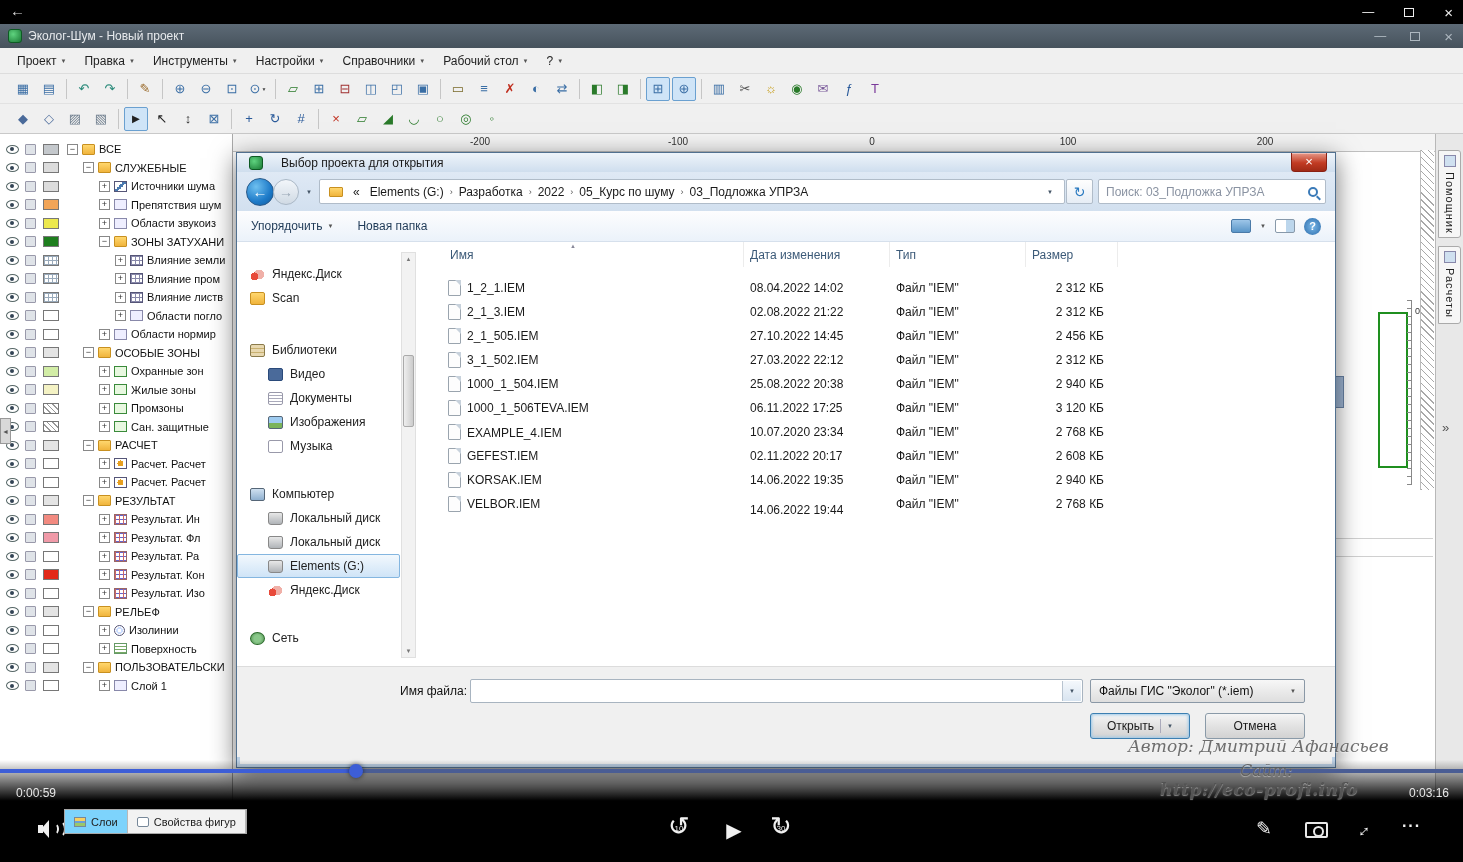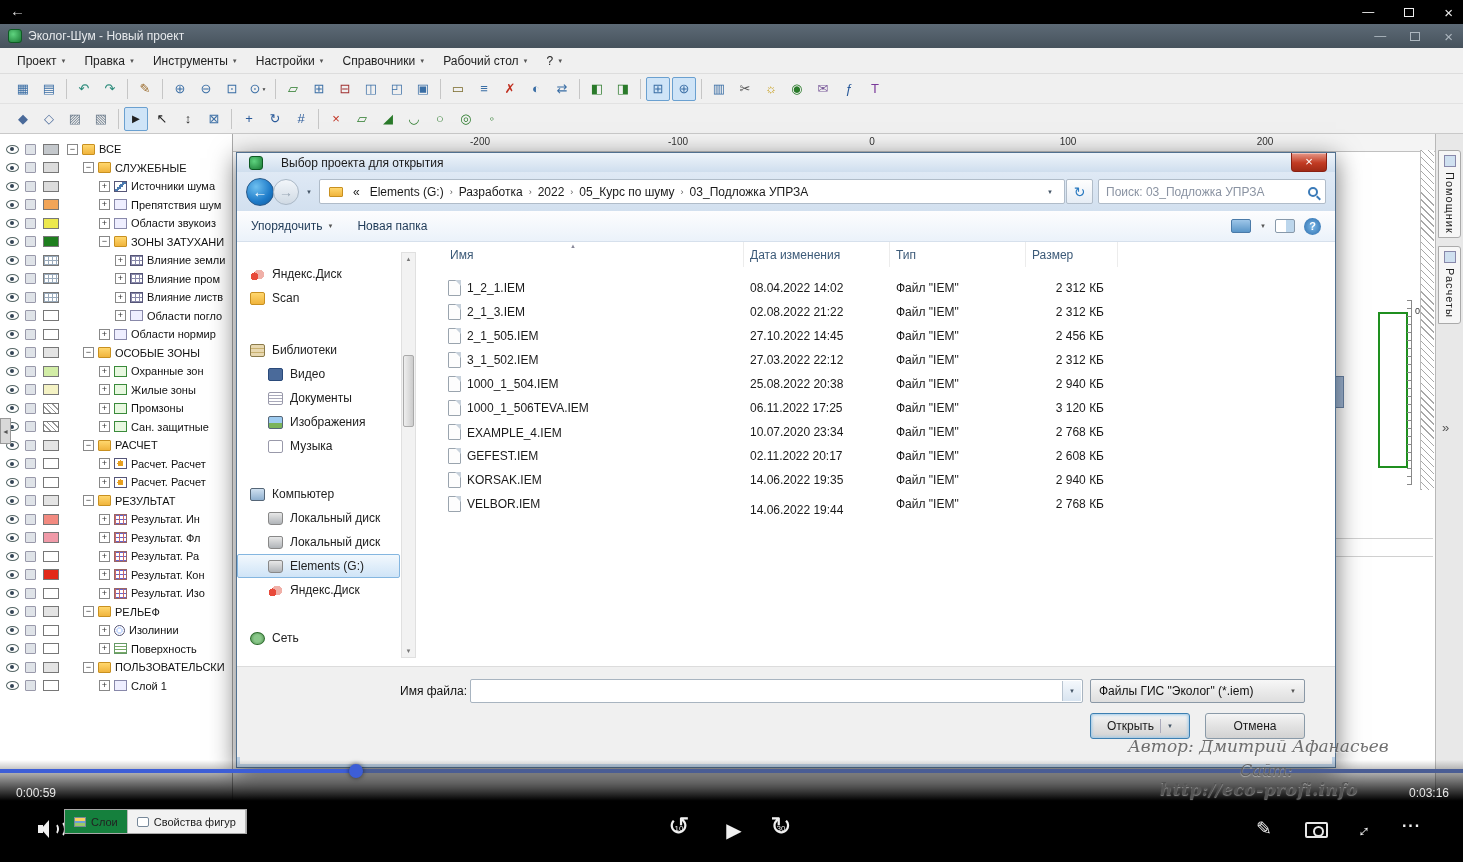--- a/index.html
+++ b/index.html
@@ -165,21 +165,21 @@
   .p-rest{height:4px;background:#4a5d94;flex:1}
   #p-knob{position:absolute;top:764px;width:14px;height:14px;border-radius:50%;background:#3d5ed6;box-shadow:0 0 5px rgba(0,0,0,.6);z-index:42}
   .ptime{position:absolute;top:786px;color:#e8e8e8;font-size:12px;z-index:45}
   #t-cur{left:16px}#t-tot{right:14px}
   #vol{position:absolute;left:38px;top:818px;width:26px;height:22px;z-index:45}
   #vol .sp-body{position:absolute;left:0;top:7px;width:5px;height:8px;background:#f0f0f0}
   #vol .sp-cone{position:absolute;left:3px;top:2px;width:0;height:0;border:9px solid transparent;border-right:8px solid #f0f0f0;border-left:0}
   #vol .w{position:absolute;border:2px solid transparent;border-right:2px solid #f0f0f0;border-radius:50%}
   #vol .w1{left:12px;top:5px;width:9px;height:12px}
   #vol .w2{left:14px;top:2px;width:14px;height:18px}
-  #btabs{position:absolute;left:64px;top:809px;height:25px;display:flex;background:#15803d;border:1px solid #a8a8a8;font-size:11px;color:#222;z-index:45}
+  #btabs{position:absolute;left:64px;top:809px;height:25px;display:flex;background:#7dd3fc;border:1px solid #a8a8a8;font-size:11px;color:#222;z-index:45}
   .btab{display:flex;align-items:center;gap:5px;padding:0 9px;border-right:1px solid #b8b8b8}
   .btab.active{background:#f2f2f2}
   .bt-ico{width:12px;height:10px;flex:none}
   .bt-layers{background:linear-gradient(180deg,#f8d060 33%,#6aa0d8 33% 66%,#9ac86a 66%);border:1px solid #789}
   .bt-props{background:#fff;border:1px solid #789;border-radius:2px}
   .pbtn{position:absolute;color:#f0f0f0;text-align:center;z-index:45}
   #c-rew,#c-fwd{top:811px;width:34px;font-size:26px}
   #c-rew{left:662px}#c-fwd{left:764px}
   .pnum{position:absolute;left:0;right:0;top:13px;font-size:8px;color:#f0f0f0}
   #c-play{left:722px;top:818px;font-size:20px;width:24px}

